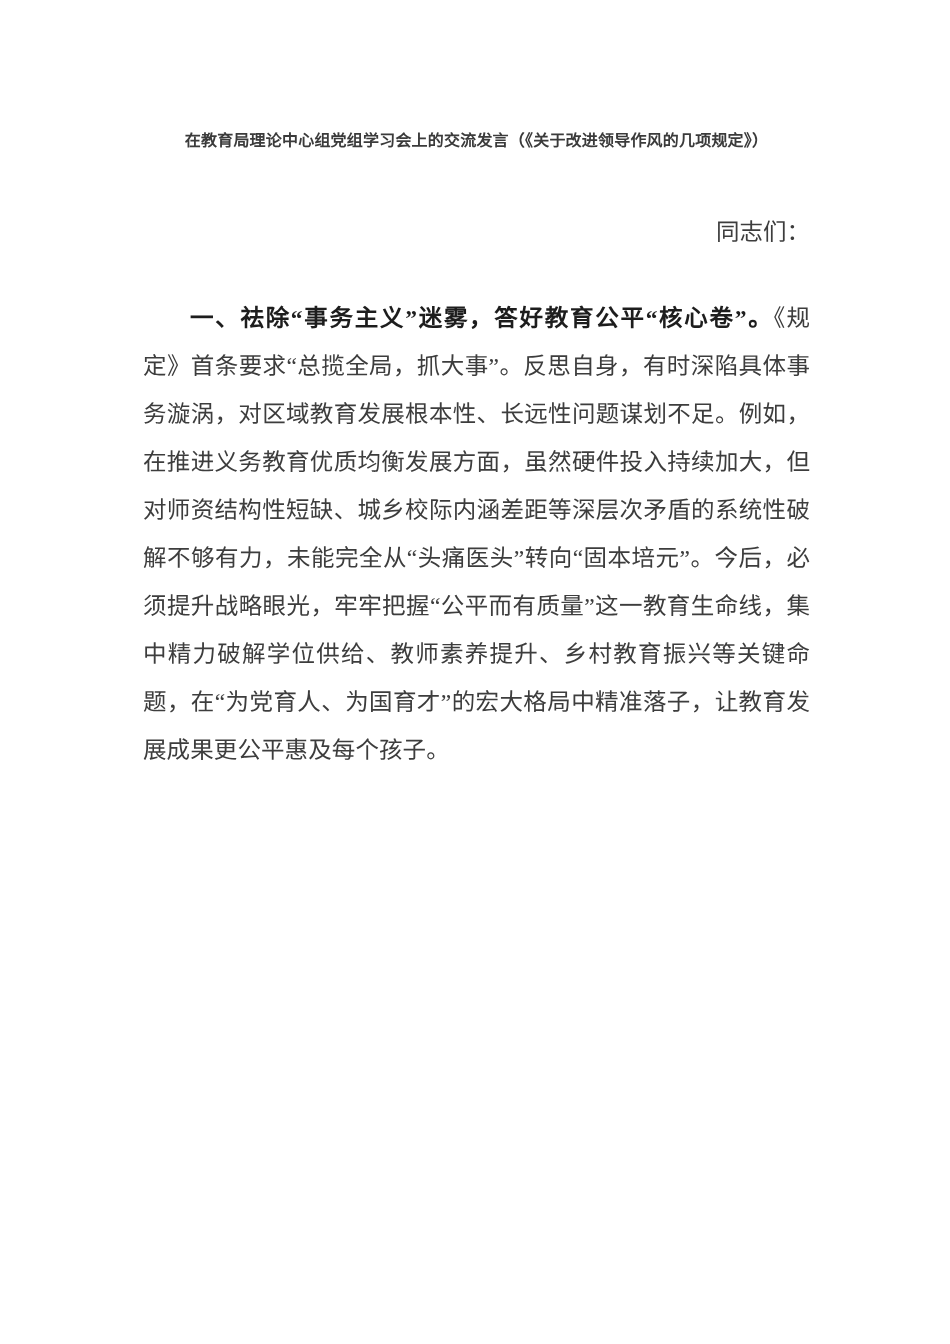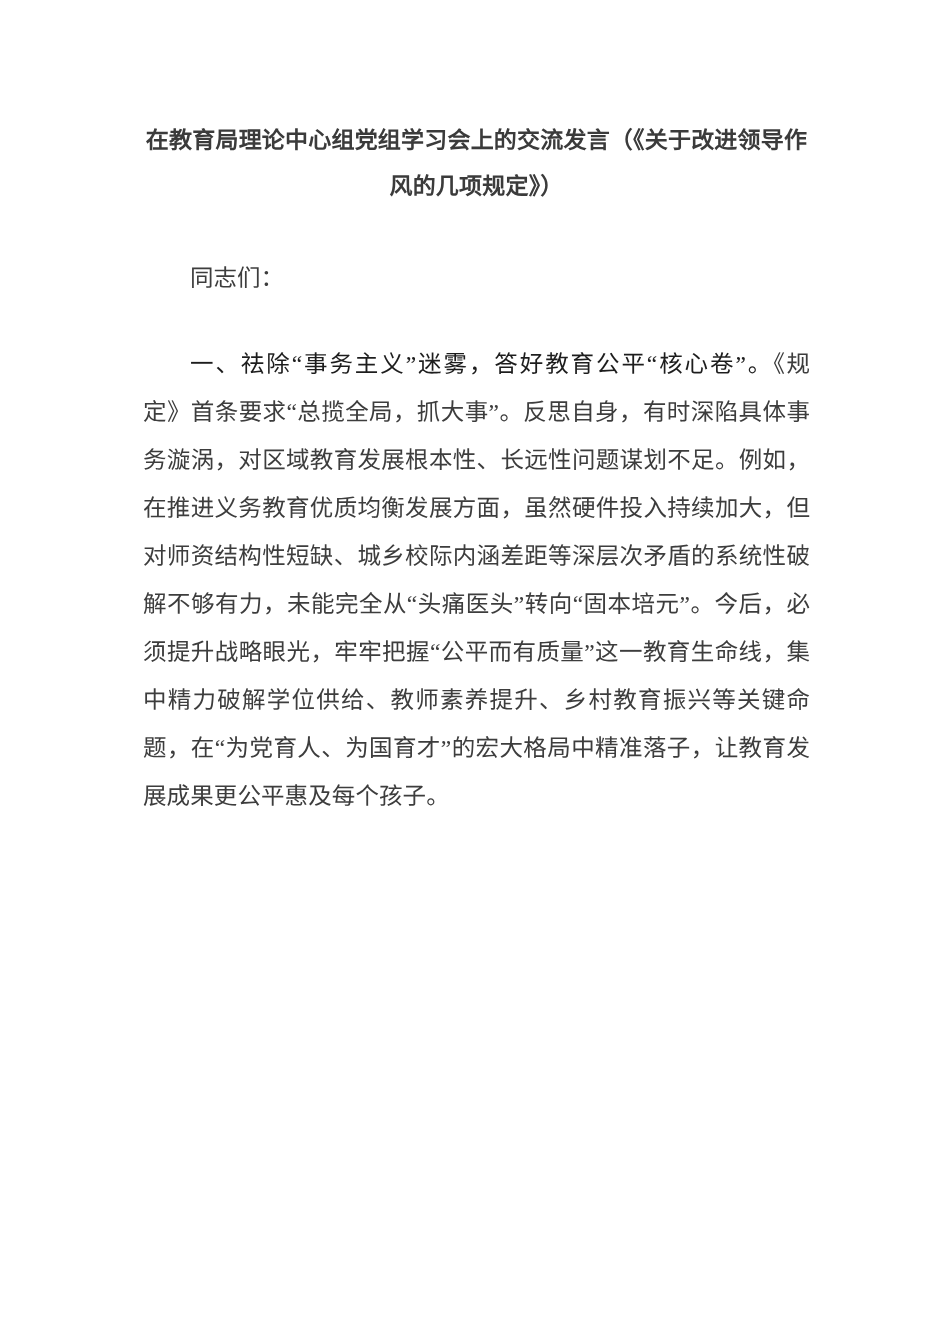--- a/index.html
+++ b/index.html
@@ -28,21 +28,21 @@
     position: absolute;
     left: 143px;
     top: 0;
     width: 667px;
   }
 
   
   .doc-title {
     margin: 0;
     padding-top: 118px;
-    font-size: 23px;
+    font-size: 16px;
     line-height: 46px;
     font-weight: 700;
     color: #3b3b3b;
     text-align: center;
     letter-spacing: 0.2px;
     font-family: "Liberation Serif", "DejaVu Serif", serif;
   }
 
   
   .para {
@@ -62,33 +62,34 @@
   }
 
   .salutation {
     margin: 0;
     padding-top: 44px;
     text-indent: 2em;
     font-size: 23.5px;
     line-height: 48px;
     color: #3d3d3d;
     font-family: "Liberation Serif", "DejaVu Serif", serif;
+    text-align: right;
   }
 
   .para-gap-lg {
     padding-top: 42px;
   }
 
   .para-gap-md {
     padding-top: 38px;
   }
 
   
   .sec-heading {
-    font-weight: 400;
+    font-weight: 700;
     color: #1d1d1d;
     letter-spacing: 0.6px;
   }
 </style>
 </head>
 <body>
 
 <div class="page">
   <div class="doc-body">
 

